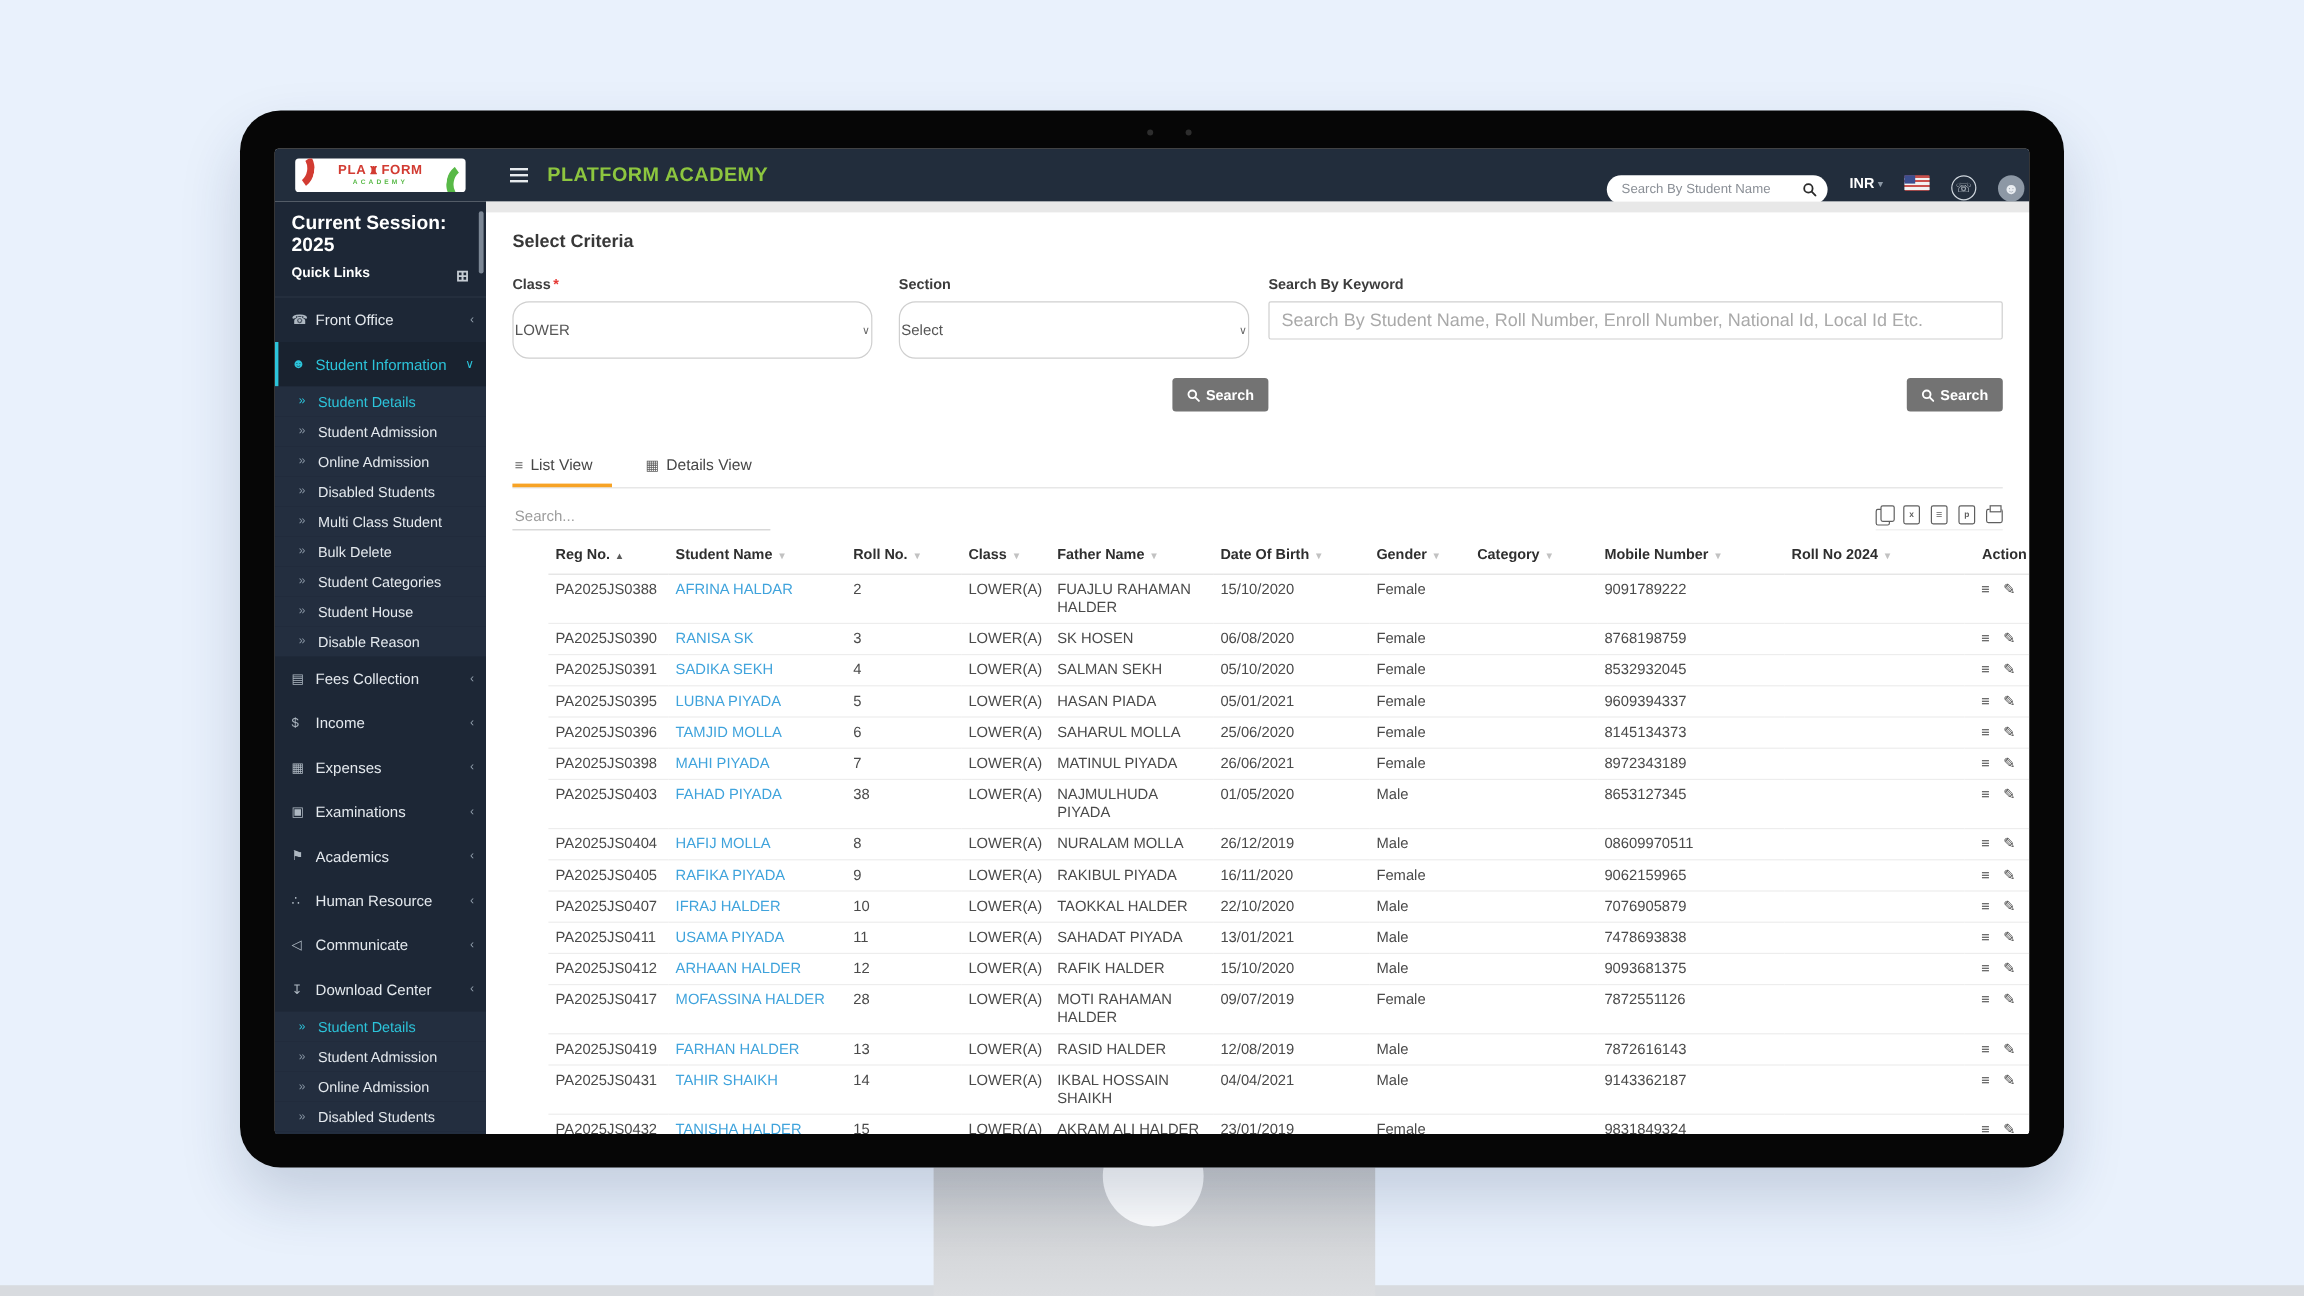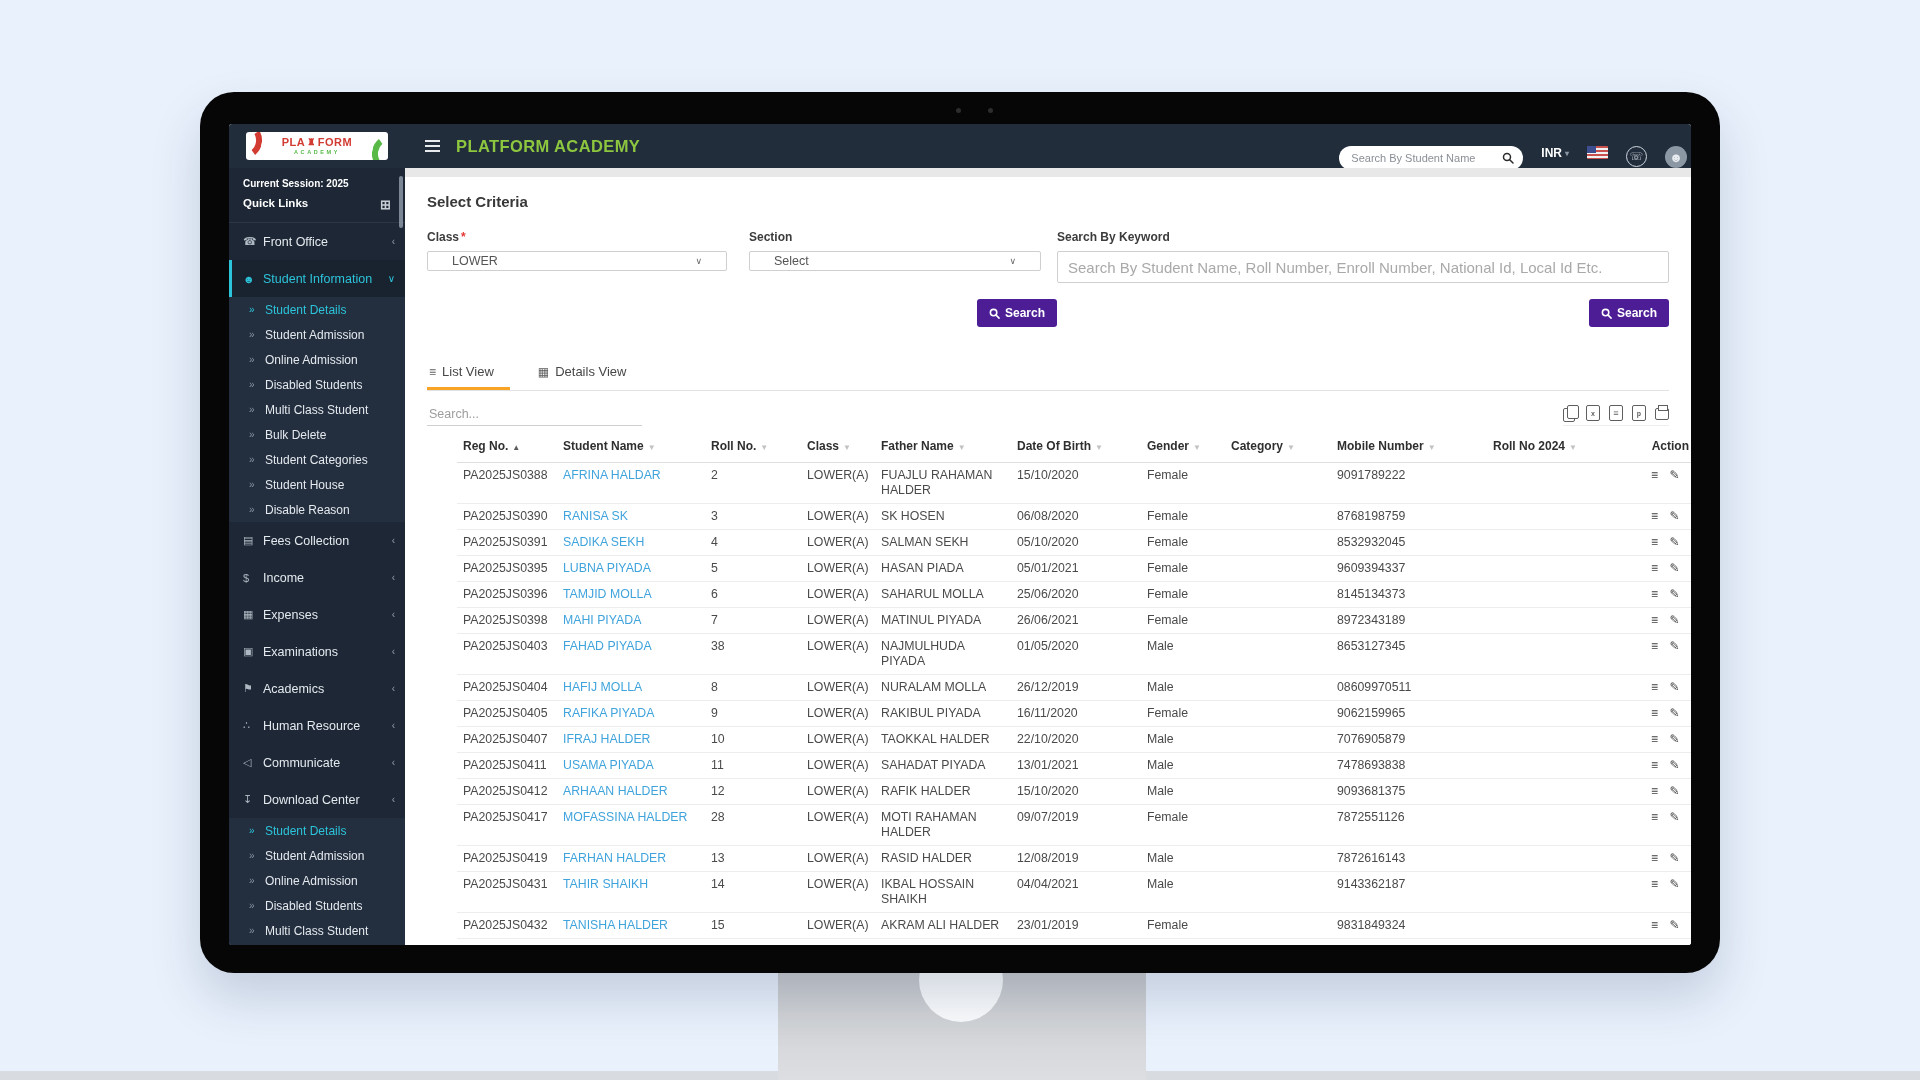--- a/index.html
+++ b/index.html
@@ -57,21 +57,21 @@
             display:flex; align-items:center; justify-content:center; font-size:13px; }
   .avatar::after { content:"☻"; }
 
   
   .body-row { flex:1; display:flex; min-height:0; }
 
   
   .sidebar { width:176px; flex:0 0 176px; background:#1d2736; color:#e4e9ee; position:relative; overflow:hidden; }
   .sb-scroll { position:absolute; right:2px; top:8px; width:4px; height:52px; border-radius:2px;
                background:#8d99a6; opacity:.85; }
-  .sb-session { font-size:10px; font-weight:700; color:#fff; padding:10px 14px 3px; }
+  .sb-session { font-size:16px; font-weight:700; color:#fff; padding:10px 14px 3px; }
   .sb-quick { font-size:11.5px; font-weight:700; color:#fff; padding:5px 14px 10px;
               display:flex; align-items:flex-start; justify-content:space-between;
               border-bottom:1px solid rgba(255,255,255,.07); }
   .grid-ic { font-size:13px; color:#c6cdd4; }
   .mi { height:37px; display:flex; align-items:center; padding:0 10px 0 14px;
         font-size:12.5px; cursor:default; }
   .mi-ic { width:20px; font-size:11px; color:#aeb8c2; flex:0 0 20px; }
   .mi-label { flex:1; color:#e4e9ee; white-space:nowrap; overflow:hidden; }
   .mi-chev { font-size:10px; color:#93a0ad; }
   .mi.active { background:#19222f; border-left:3px solid #2cc4da; padding-left:11px; }
@@ -83,30 +83,30 @@
 
   
   .main { flex:1; background:#e8e8e8; padding-top:9px; min-width:0; display:flex; }
   .panel { background:#fff; flex:1; padding:16px 22px 0; overflow:hidden; }
   .crit-title { font-size:15px; font-weight:700; color:#383838; margin-bottom:20px; }
   .form-row { display:flex; }
   .fcol1 { width:300px; } .fgap1 { width:22px; } .fcol2 { width:292px; } .fgap2 { width:16px; }
   .fcol3 { flex:1; }
   .flabel { font-size:12px; font-weight:700; color:#3c3c3c; margin-bottom:7px; }
   .req { color:#e53935; margin-left:2px; }
-  .selbox { height:20px; border:1px solid #cfcfcf; border-radius:2px; background:#fff;
-            display:flex; align-items:center; padding:0 24px; font-size:12.5px; color:#555; }
+  .selbox { height:48px; border:1px solid #cfcfcf; border-radius:14px; background:#fff;
+            display:flex; align-items:center; padding:0 1px; font-size:12.5px; color:#555; }
   .selbox .sel-chev { margin-left:auto; font-size:9px; color:#666; }
   .tinput { height:32px; width:100%; border:1px solid #cfcfcf; border-radius:2px; padding:0 10px;
             font-size:15px; color:#555; font-family:inherit; outline:none; }
   .tinput::placeholder { color:#a9a9a9; }
   .btn-row { display:flex; margin-top:16px; }
   .btn-slot1 { width:630px; display:flex; justify-content:flex-end; }
   .btn-slot2 { flex:1; display:flex; justify-content:flex-end; }
-  .btn-dark { background:#4c1d95; color:#fff; border:0; border-radius:3px; padding:7px 12px;
+  .btn-dark { background:#737373; color:#fff; border:0; border-radius:3px; padding:7px 12px;
               font-size:12px; font-weight:700; display:inline-flex; align-items:center; gap:5px;
               font-family:inherit; }
 
   
   .tabs { display:flex; border-bottom:1px solid #e2e2e2; margin-top:28px; }
   .tab { display:flex; align-items:center; gap:6px; font-size:13px; color:#474747;
          padding:9px 16px 8px 2px; margin-right:26px; border-bottom:3px solid transparent; }
   .tab-ic { font-size:12px; color:#5c5c5c; }
   .tab.active { border-bottom-color:#f7a325; font-weight:400; }
 

